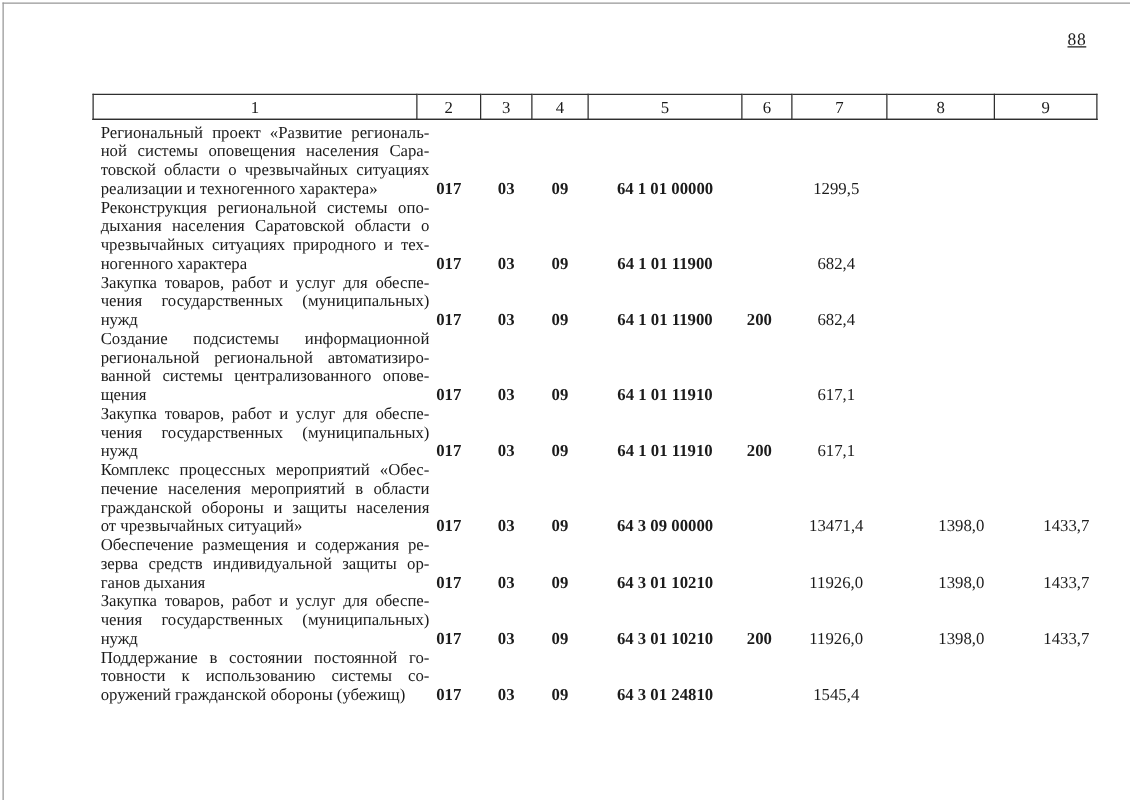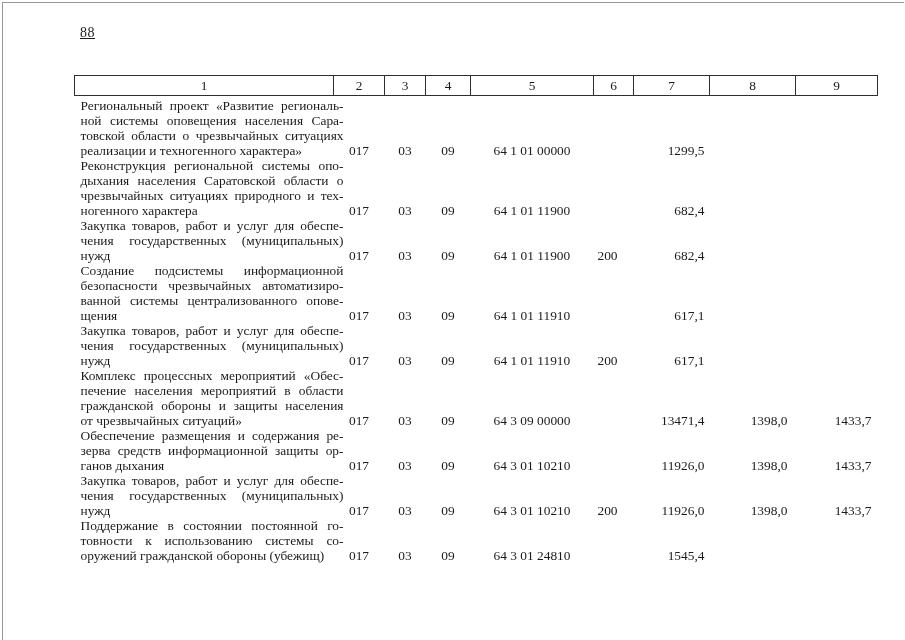--- a/index.html
+++ b/index.html
@@ -12,22 +12,22 @@
     color: #1b1b1b;
   }
   .page-edge {
     position: absolute; left: 2px; top: 2px;
     width: 901px; height: 637px;
     border-left: 1.5px solid #979797;
     border-top: 1.5px solid #979797;
     pointer-events: none;
   }
   .page-number {
-    position: absolute; top: 25px; left: 80px; width: 803px;
-    text-align: left;
+    position: absolute; top: 25px; left: 66px; width: 803px;
+    text-align: right;
     font-size: 14px;
     letter-spacing: 0.5px;
     text-decoration: underline;
   }
   table.budget {
     position: absolute; left: 74px; top: 75px;
     width: 803px;
     border-collapse: collapse;
     table-layout: fixed;
     font-size: 13.4px;
@@ -49,24 +49,24 @@
   }
   tbody tr:first-child td { padding-top: 2px; }
   td.c1 { padding-left: 6px; }
   td.c1 .ln {
     width: 263px;
     white-space: nowrap;
     text-align: justify;
     text-align-last: justify;
   }
   td.c1 .ln:last-child { text-align-last: left; }
-  td.c2, td.c3, td.c4, td.c5, td.c6 { text-align: center; }
+  td.c2, td.c3, td.c4, td.c5, td.c6 { text-align: center; font-weight: bold; }
   td.c6 { padding-right: 12px; }
   td.c7, td.c8, td.c9 { text-align: right; }
-  td.c7 { padding-right: 5px; }
+  td.c7 { padding-right: 5px; text-align: center; }
   td.c8 { padding-right: 8px; }
   td.c9 { padding-right: 6px; }
 </style>
 </head>
 <body>
 
 <div class="page-edge"></div>
 
 <div class="page-number">88</div>
 
@@ -139,21 +139,21 @@
     <td class="c4">09</td>
     <td class="c5">64 1 01 11900</td>
     <td class="c6">200</td>
     <td class="c7">682,4</td>
     <td class="c8"></td>
     <td class="c9"></td>
   </tr>
       <tr>
     <td class="c1">
           <div class="ln">Создание подсистемы информационной</div>
-          <div class="ln">безопасности чрезвычайных автоматизиро-</div>
+          <div class="ln">региональной региональной автоматизиро-</div>
           <div class="ln">ванной системы централизованного опове-</div>
           <div class="ln">щения</div>
         </td>
     <td class="c2">017</td>
     <td class="c3">03</td>
     <td class="c4">09</td>
     <td class="c5">64 1 01 11910</td>
     <td class="c6"></td>
     <td class="c7">617,1</td>
     <td class="c8"></td>
@@ -186,21 +186,21 @@
     <td class="c4">09</td>
     <td class="c5">64 3 09 00000</td>
     <td class="c6"></td>
     <td class="c7">13471,4</td>
     <td class="c8">1398,0</td>
     <td class="c9">1433,7</td>
   </tr>
       <tr>
     <td class="c1">
           <div class="ln">Обеспечение размещения и содержания ре-</div>
-          <div class="ln">зерва средств информационной защиты ор-</div>
+          <div class="ln">зерва средств индивидуальной защиты ор-</div>
           <div class="ln">ганов дыхания</div>
         </td>
     <td class="c2">017</td>
     <td class="c3">03</td>
     <td class="c4">09</td>
     <td class="c5">64 3 01 10210</td>
     <td class="c6"></td>
     <td class="c7">11926,0</td>
     <td class="c8">1398,0</td>
     <td class="c9">1433,7</td>

